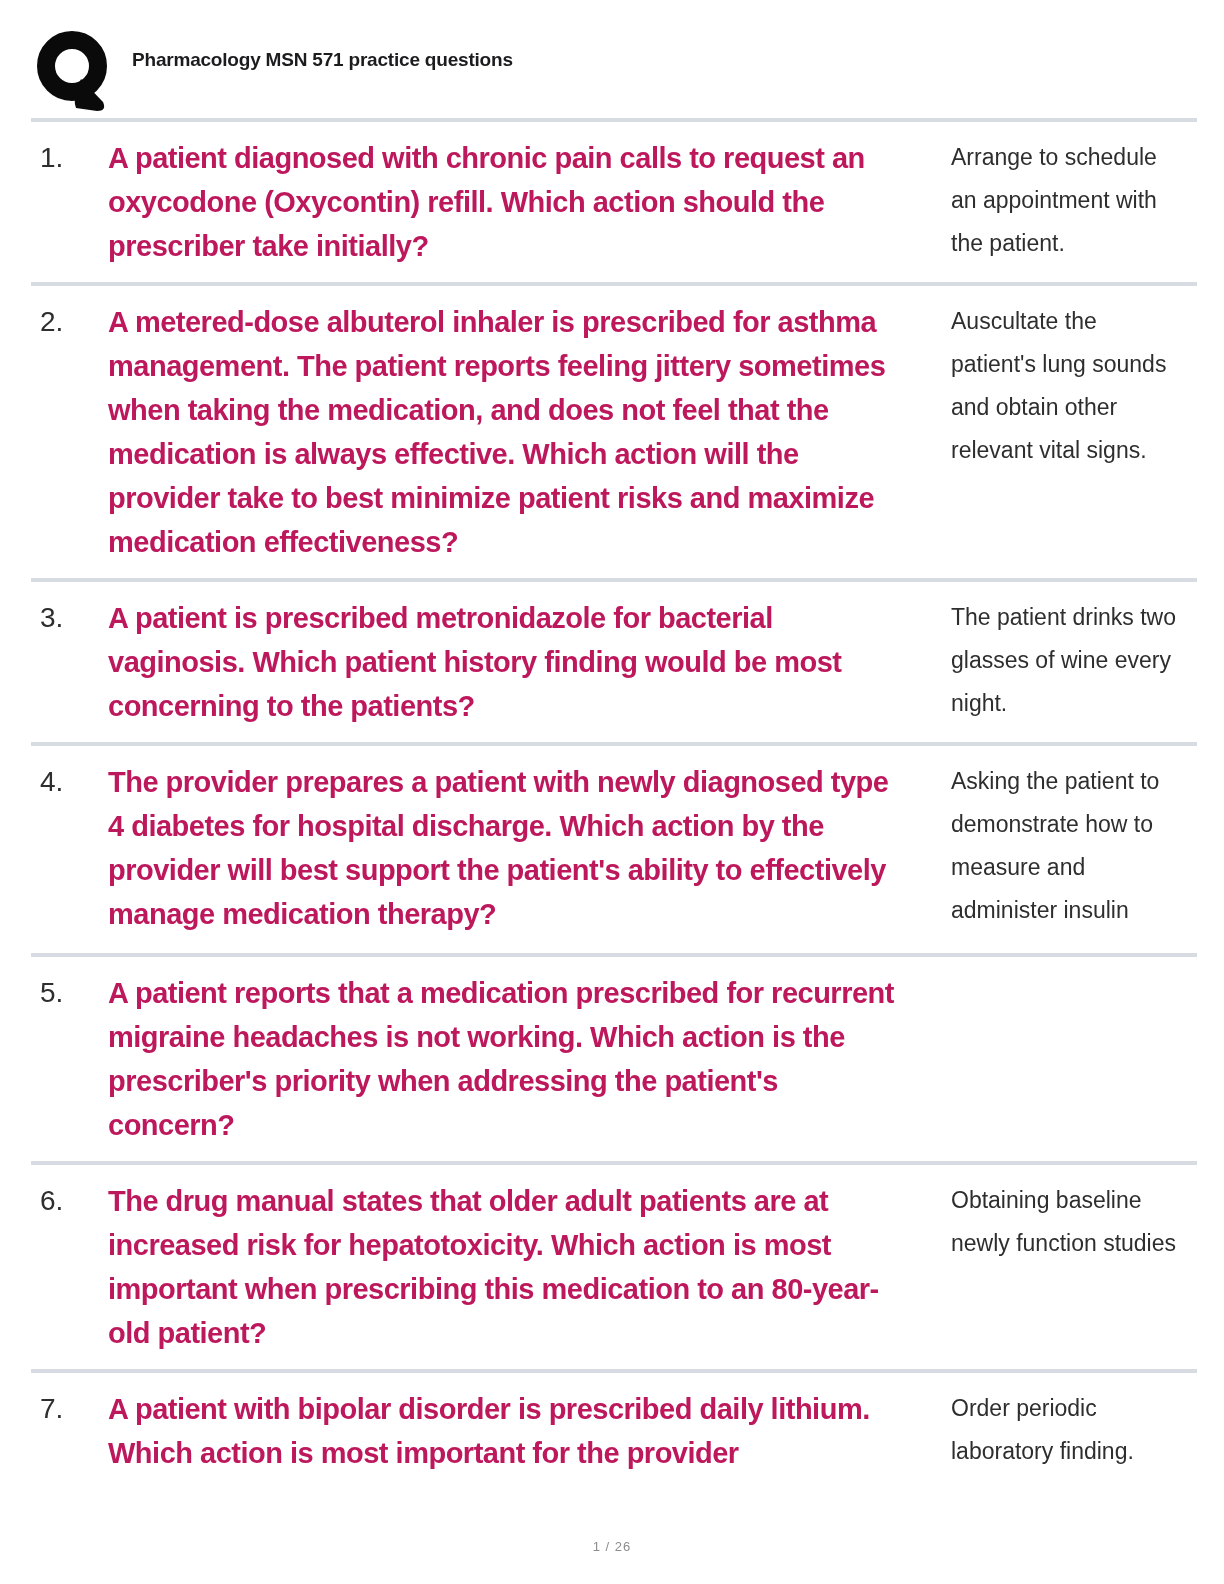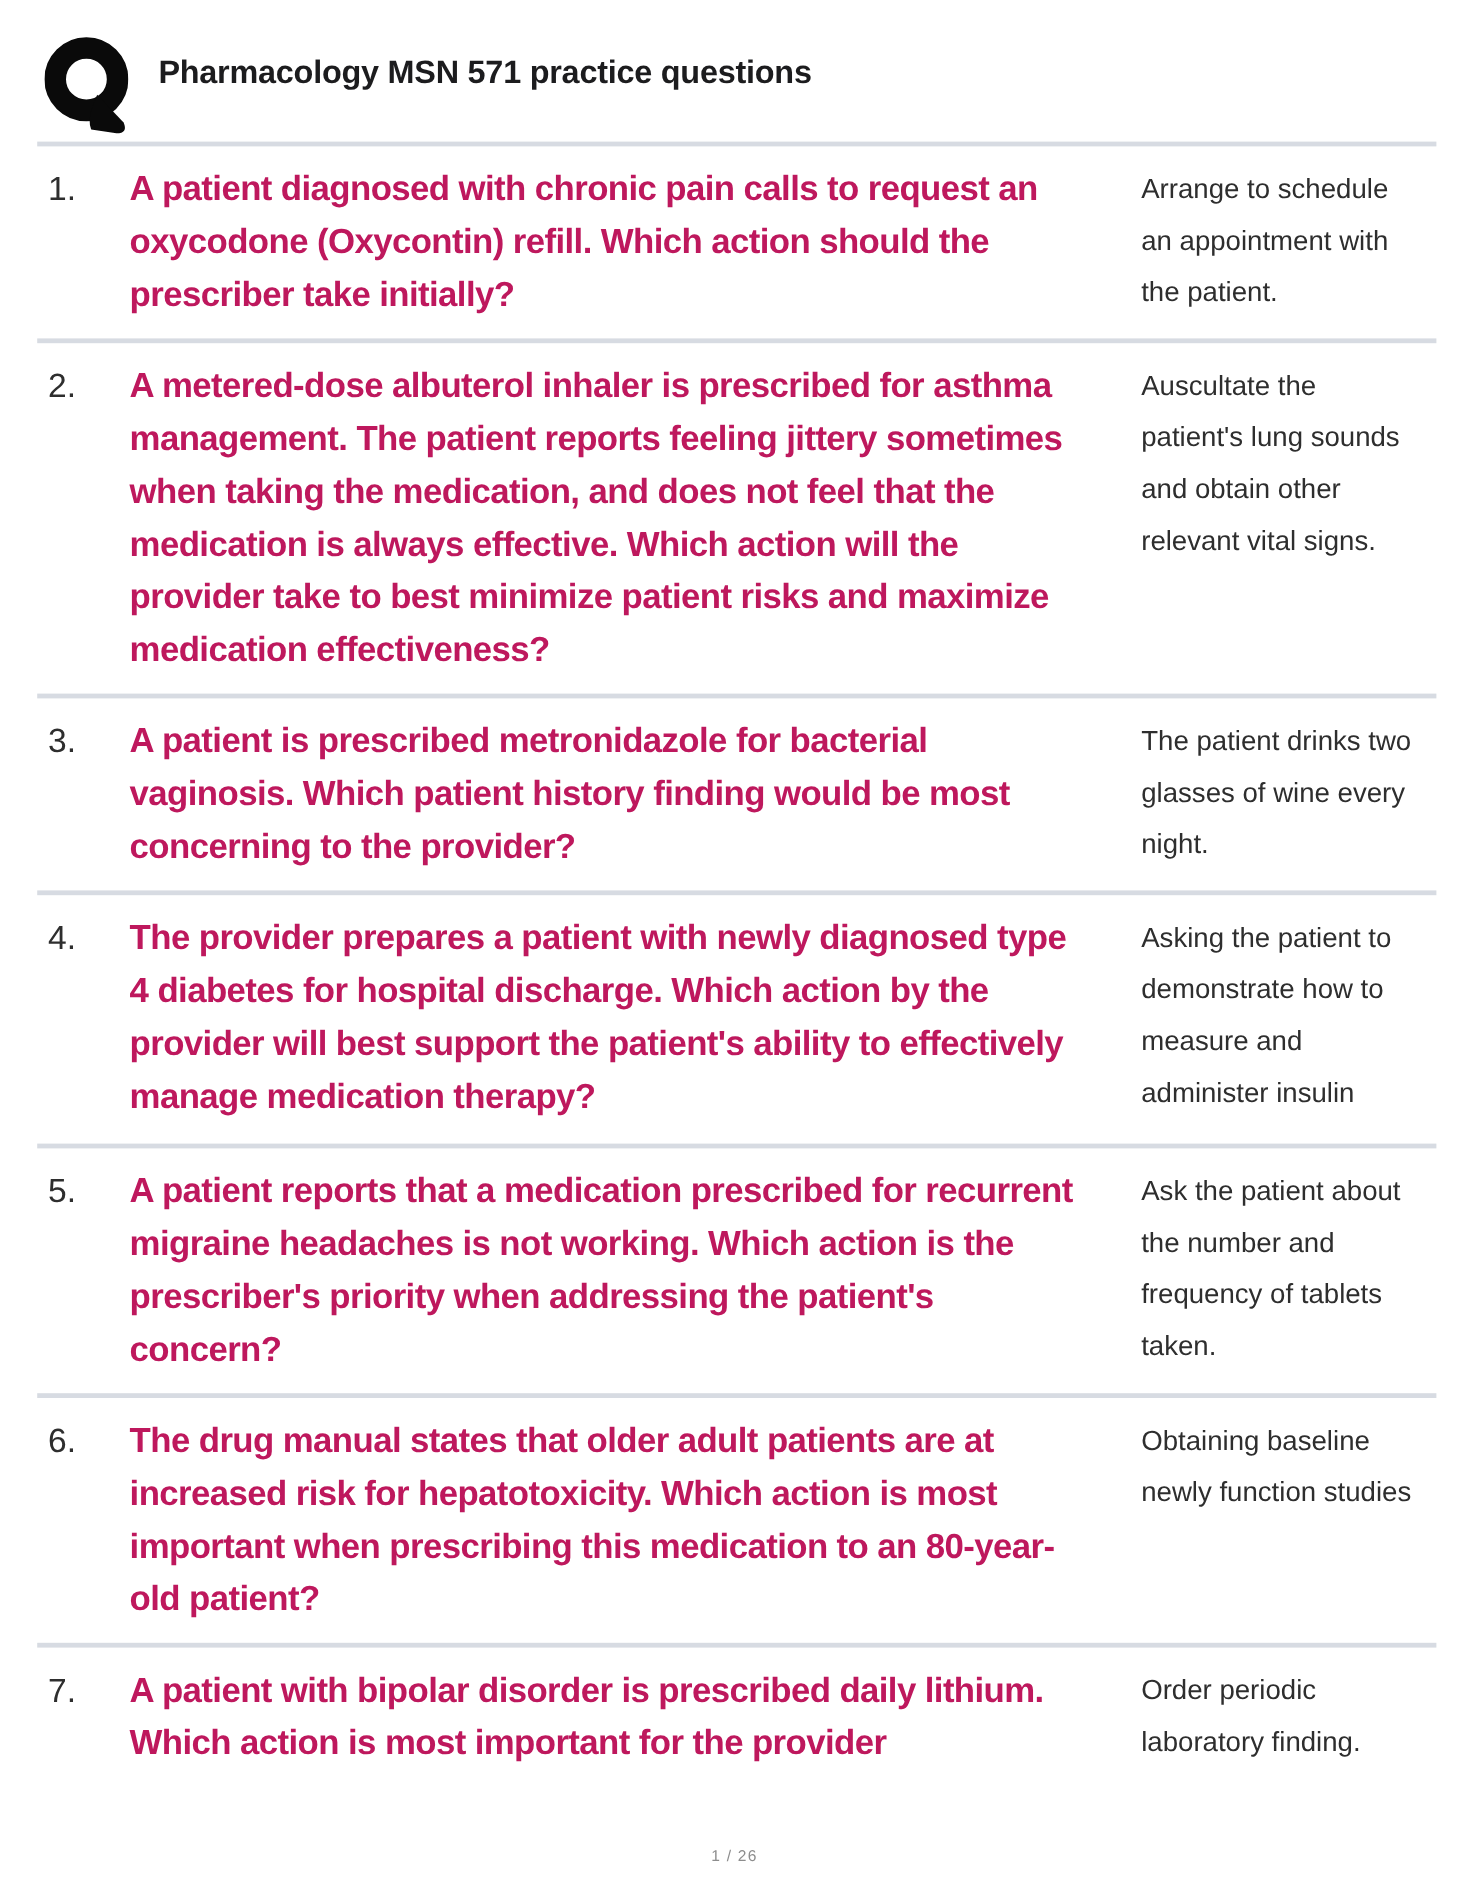--- a/index.html
+++ b/index.html
@@ -24,21 +24,21 @@
     display: flex;
     align-items: flex-start;
     padding: 27px 0 0 37px;
   }
   .logo {
     width: 70px;
     height: 87px;
     flex: 0 0 auto;
   }
   .title {
-    font-size: 27px;
+    font-size: 19px;
     font-weight: 600;
     color: #1c1c1e;
     letter-spacing: -0.2px;
     margin: 15px 0 0 25px;
     line-height: 36px;
   }
   
   .row {
     display: grid;
     grid-template-columns: 77px 1fr 290px;
@@ -108,34 +108,33 @@
   </div>
 
   <div class="row r2">
     <div class="num">2.</div>
     <div class="question">A metered-dose albuterol inhaler is prescribed for asthma management. The patient reports feeling jittery sometimes when taking the medication, and does not feel that the medication is always effective. Which action will the provider take to best minimize patient risks and maximize medication effectiveness?</div>
     <div class="answer">Auscultate the patient's lung sounds and obtain other relevant vital signs.</div>
   </div>
 
   <div class="row r3">
     <div class="num">3.</div>
-    <div class="question">A patient is prescribed metronidazole for bacterial vaginosis. Which patient history finding would be most concerning to the provider?</div>
+    <div class="question">A patient is prescribed metronidazole for bacterial vaginosis. Which patient history finding would be most concerning to the patients?</div>
     <div class="answer">The patient drinks two glasses of wine every night.</div>
   </div>
 
   <div class="row r4">
     <div class="num">4.</div>
     <div class="question">The provider prepares a patient with newly diagnosed type 4 diabetes for hospital discharge. Which action by the provider will best support the patient's ability to effectively manage medication therapy?</div>
     <div class="answer">Asking the patient to demonstrate how to measure and administer insulin</div>
   </div>
 
   <div class="row r5">
     <div class="num">5.</div>
     <div class="question">A patient reports that a medication prescribed for recurrent migraine headaches is not working. Which action is the prescriber's priority when addressing the patient's concern?</div>
-    <div class="answer">Ask the patient about the number and frequency of tablets taken.</div>
   </div>
 
   <div class="row r6">
     <div class="num">6.</div>
     <div class="question">The drug manual states that older adult patients are at increased risk for hepatotoxicity. Which action is most important when prescribing this medication to an 80-year-old patient?</div>
     <div class="answer">Obtaining baseline newly function studies</div>
   </div>
 
   <div class="row r7">
     <div class="num">7.</div>

